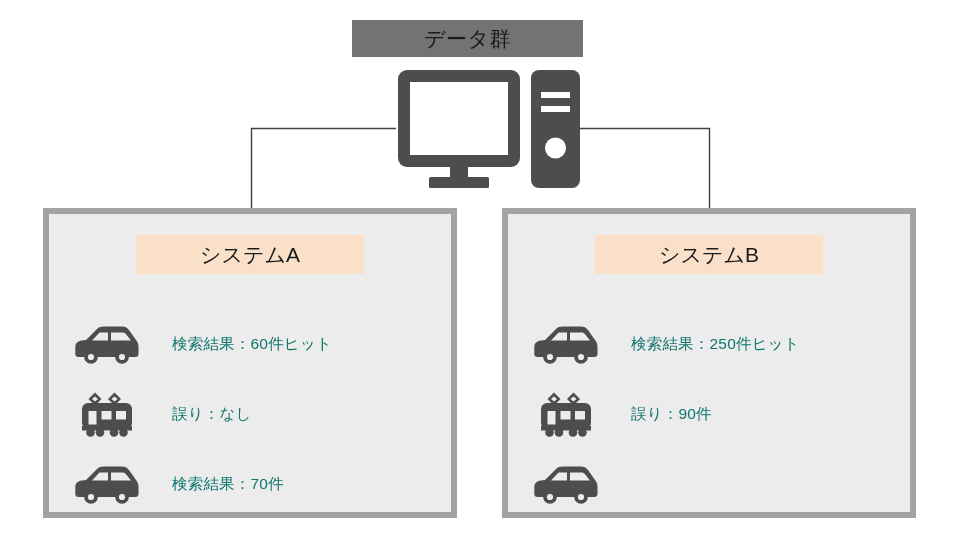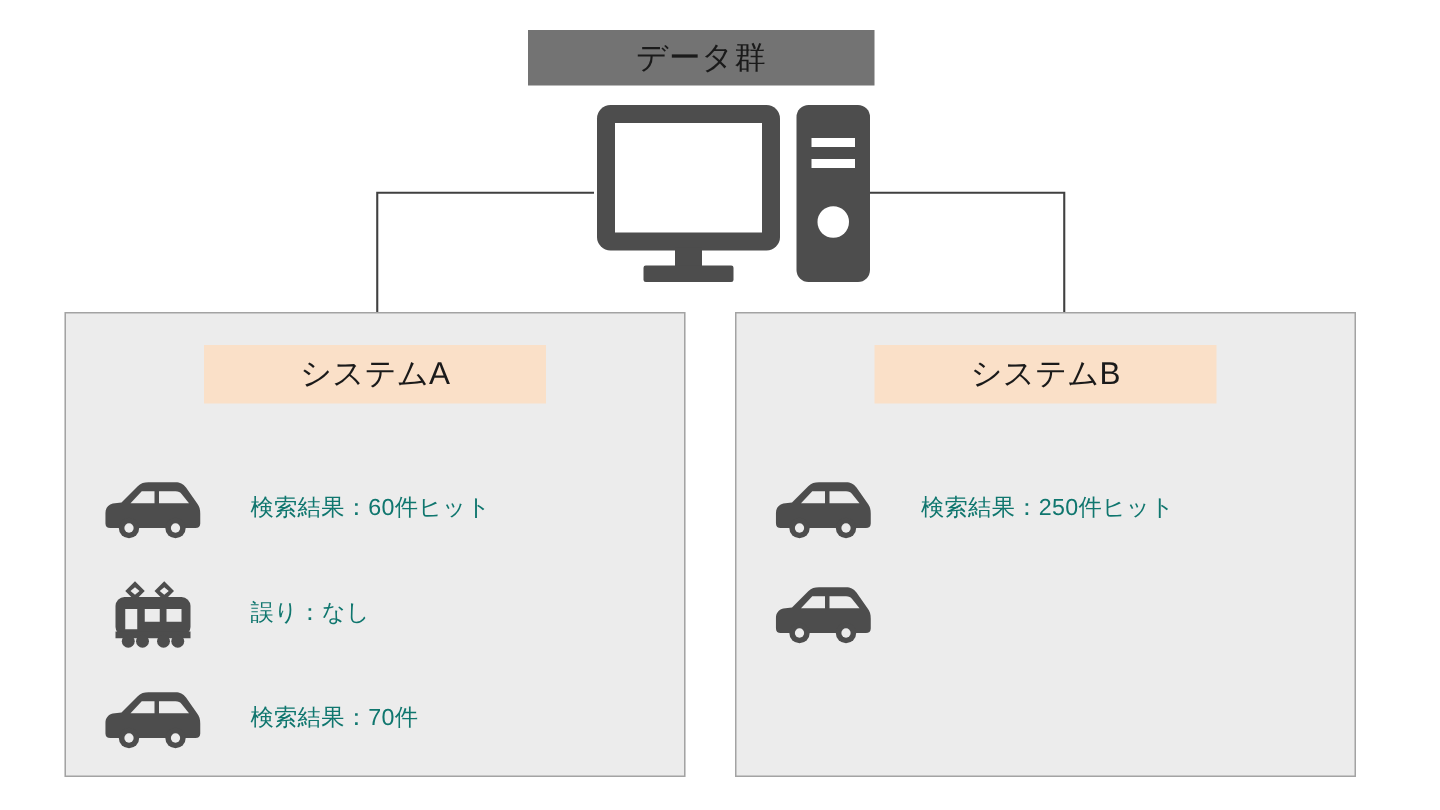--- a/index.html
+++ b/index.html
@@ -59,25 +59,25 @@
     height: 120px;
   }
 
   
   .system-box {
     position: absolute;
     top: 208px;
     width: 414px;
     height: 310px;
     background: #ececec;
-    border: 1px solid #a3a3a3;
+    border: 6px solid #a3a3a3;
     box-sizing: border-box;
   }
   .system-box.left  { left: 43px; }
-  .system-box.right { left: 490px; }
+  .system-box.right { left: 502px; }
 
   .box-header {
     position: absolute;
     left: 50%;
     transform: translateX(-50%);
     top: 21px;
     width: 228px;
     height: 39px;
     background: #fae0c8;
     display: flex;
@@ -220,20 +220,38 @@
           <path d="M25.5 12.5 L34 12.5 L34 20.5 L18 20.5 Z" fill="#ececec"></path>
           <path d="M37 12.5 L48 12.5 C50 12.5 51 13 52.2 14.5 L57 20.5 L37 20.5 Z" fill="#ececec"></path>
           <circle cx="17" cy="37" r="6.8" fill="#4d4d4d"></circle>
           <circle cx="17" cy="37" r="3.1" fill="#ececec"></circle>
           <circle cx="48" cy="37" r="6.8" fill="#4d4d4d"></circle>
           <circle cx="48" cy="37" r="3.1" fill="#ececec"></circle>
         </svg>
         <span class="row-label">検索結果：250件ヒット</span>
       </div>
 
+      <div class="row">
+        <svg class="row-icon" viewBox="0 0 66 48" xmlns="http://www.w3.org/2000/svg">
+          <path d="M21 2.5 L27.5 9 L21 15.5 L14.5 9 Z" fill="#4d4d4d"></path>
+          <path d="M21 6.5 L24 9 L21 11.5 L18 9 Z" fill="#ececec"></path>
+          <path d="M40.5 2.5 L47 9 L40.5 15.5 L34 9 Z" fill="#4d4d4d"></path>
+          <path d="M40.5 6.5 L43.5 9 L40.5 11.5 L37.5 9 Z" fill="#ececec"></path>
+          <rect x="8" y="13" width="50" height="26" rx="6" ry="6" fill="#4d4d4d"></rect>
+          <rect x="14.5" y="21" width="8" height="13.5" fill="#ececec"></rect>
+          <rect x="27.5" y="21" width="10" height="8.5" fill="#ececec"></rect>
+          <rect x="42" y="21" width="10" height="8.5" fill="#ececec"></rect>
+          <rect x="8" y="36" width="50" height="4.5" fill="#4d4d4d"></rect>
+          <circle cx="16.5" cy="42.5" r="4.3" fill="#4d4d4d"></circle>
+          <circle cx="26" cy="42.5" r="4.3" fill="#4d4d4d"></circle>
+          <circle cx="40" cy="42.5" r="4.3" fill="#4d4d4d"></circle>
+          <circle cx="49.5" cy="42.5" r="4.3" fill="#4d4d4d"></circle>
+        </svg>
+        <span class="row-label">誤り：90件</span>
+      </div>
 
       <div class="row">
         <svg class="row-icon" viewBox="0 0 66 48" xmlns="http://www.w3.org/2000/svg">
           <path d="M12 20 L23 9 C25 7.2 27 6.5 30 6.5 L48 6.5 C51 6.5 53 7.5 55 10 L62 20 C64 22.5 64.5 24.5 64.5 27.5 L64.5 34 C64.5 36 63.3 37 61.3 37 L4.5 37 C2.5 37 1.3 36 1.3 34 L1.3 27 C1.3 23.7 3 21.6 6.2 20.7 Z" fill="#4d4d4d"></path>
           <path d="M25.5 12.5 L34 12.5 L34 20.5 L18 20.5 Z" fill="#ececec"></path>
           <path d="M37 12.5 L48 12.5 C50 12.5 51 13 52.2 14.5 L57 20.5 L37 20.5 Z" fill="#ececec"></path>
           <circle cx="17" cy="37" r="6.8" fill="#4d4d4d"></circle>
           <circle cx="17" cy="37" r="3.1" fill="#ececec"></circle>
           <circle cx="48" cy="37" r="6.8" fill="#4d4d4d"></circle>
           <circle cx="48" cy="37" r="3.1" fill="#ececec"></circle>

